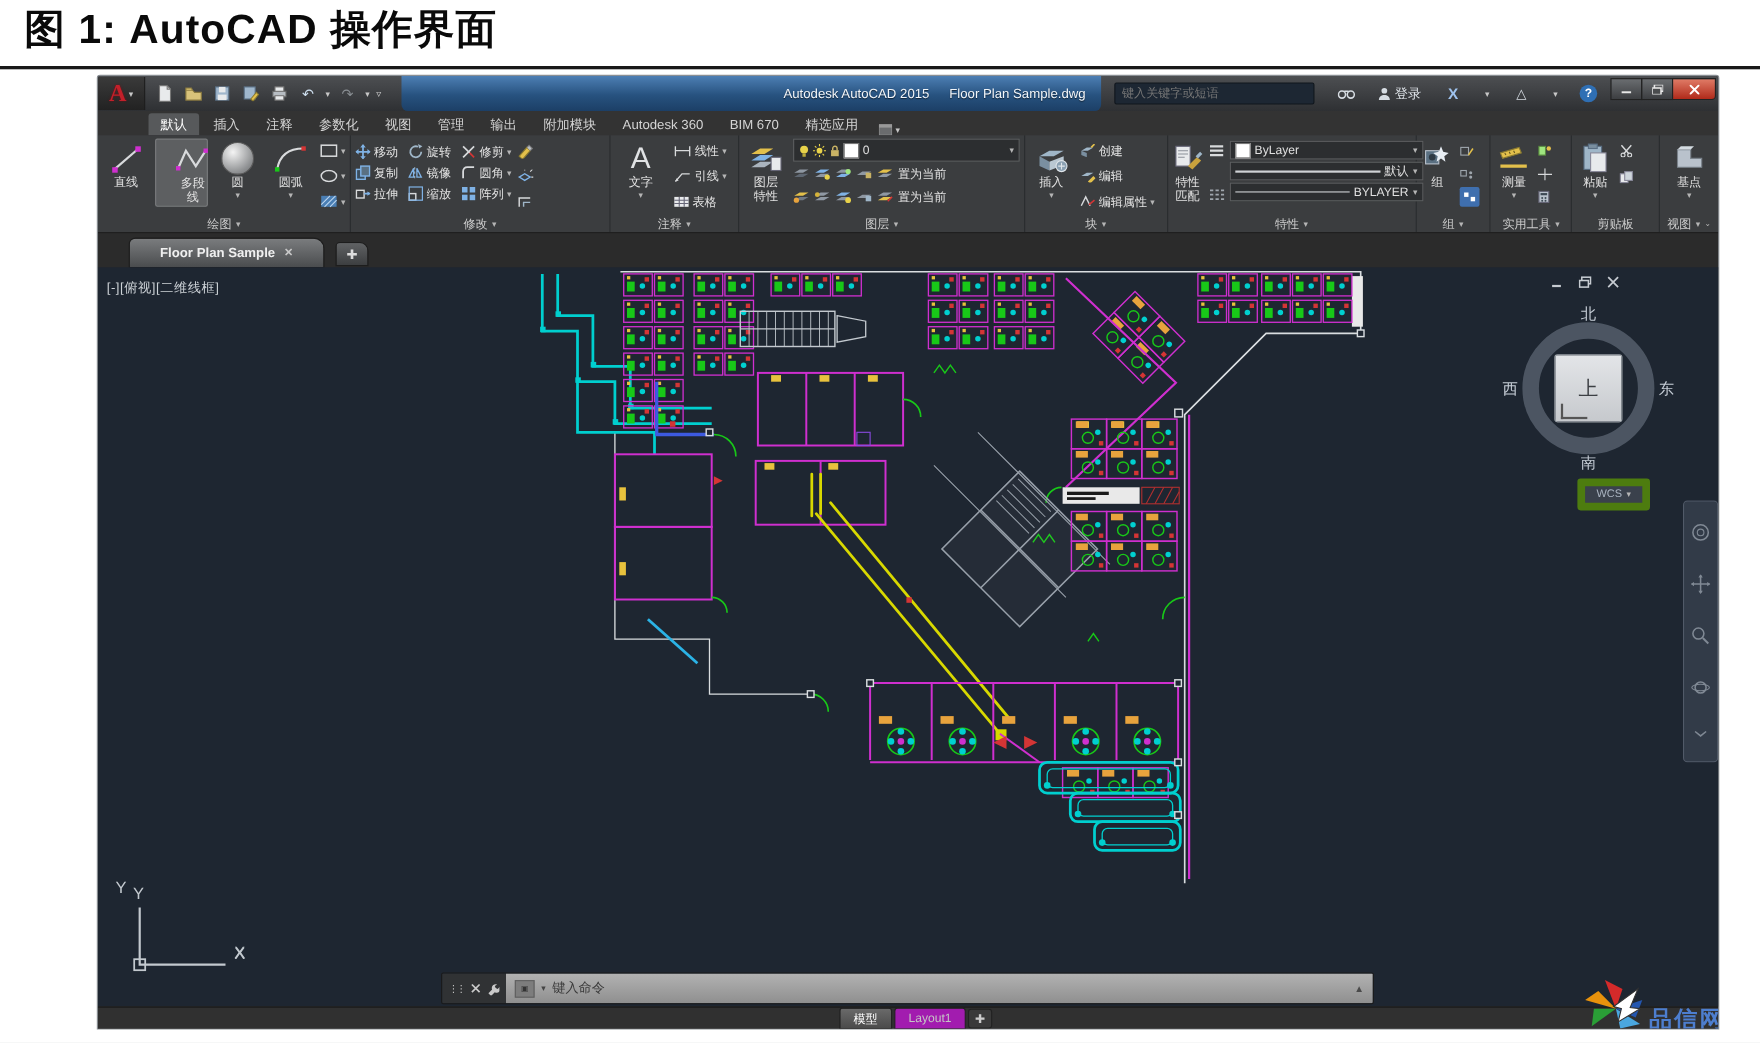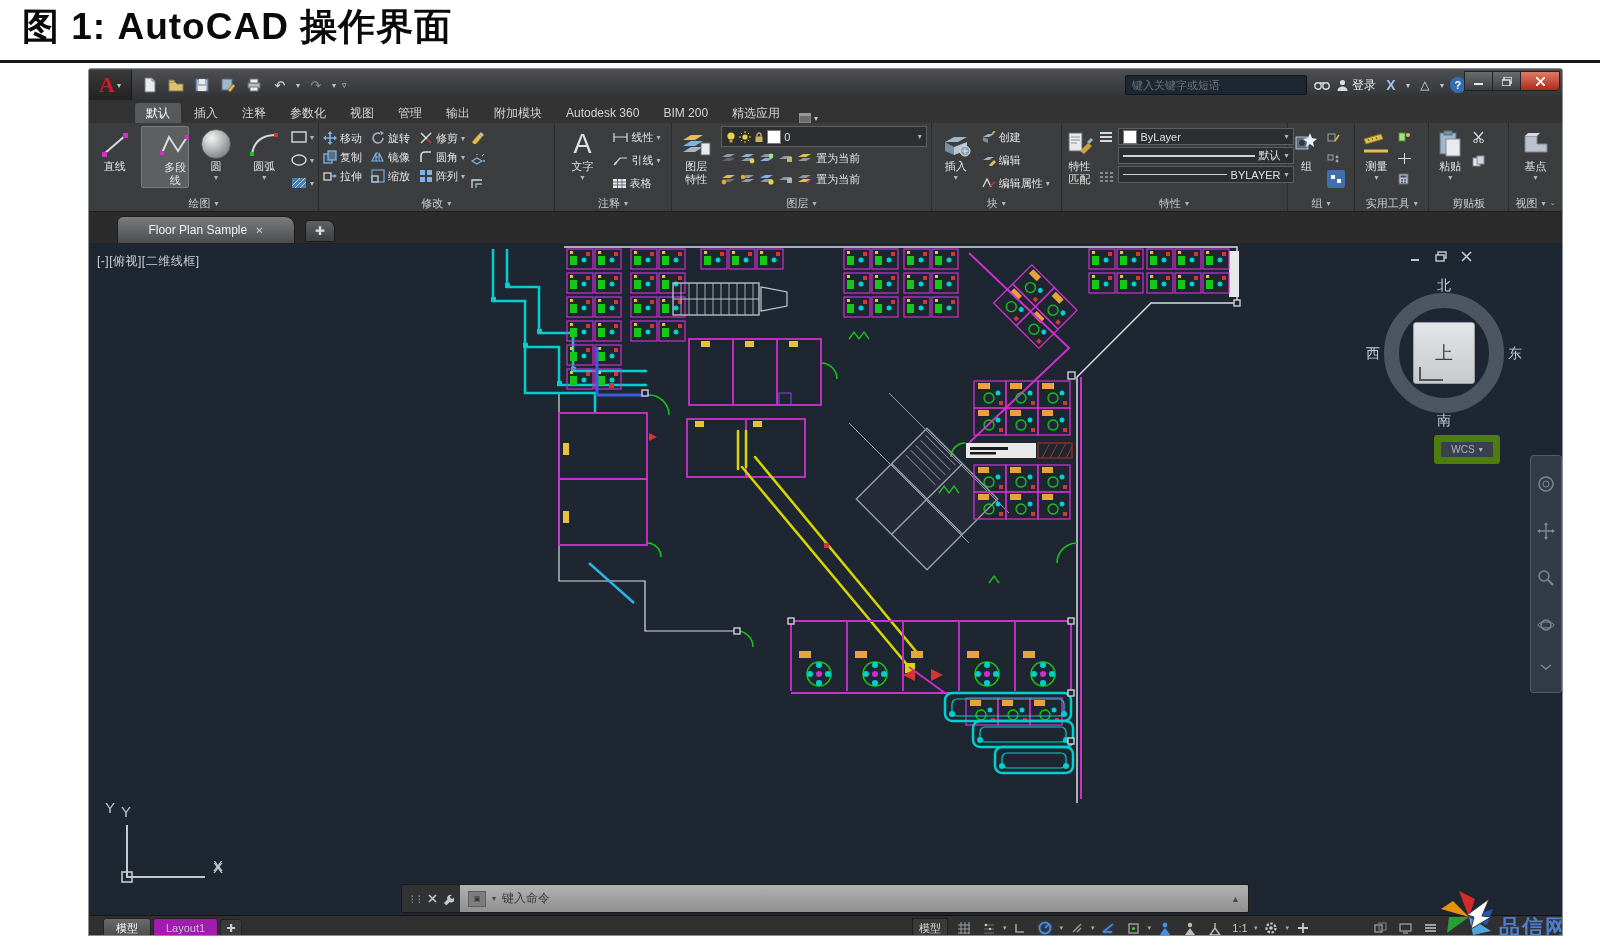--- a/index.html
+++ b/index.html
@@ -13,21 +13,21 @@
   
   .tbar{position:absolute;left:0;top:0;width:100%;height:32px;background:linear-gradient(#4d4f52,#2e3033);display:flex;align-items:center;}
   .applogo{width:42px;height:30px;display:flex;align-items:center;justify-content:center;gap:2px;background:linear-gradient(#3a3a3a,#222);border-right:1px solid #1c1c1c;}
   .appA{font-weight:800;font-size:22px;color:#c2202a;text-shadow:0 0 2px #7e0d14;font-family:"Liberation Serif",serif;}
   .qat{display:flex;align-items:center;gap:6px;padding:0 8px;}
   .qbtn{width:20px;height:20px;display:flex;align-items:center;justify-content:center;}
   .qbtn svg{display:block;}
   .tcaret{font-size:8px;color:#c8c8c8;}
   .bluebar{position:absolute;left:276px;top:0;width:636px;height:32px;background:linear-gradient(#4d7fb4,#27527f 55%,#1c3f66);display:flex;align-items:center;justify-content:flex-end;gap:18px;padding-right:14px;box-sizing:border-box;border-radius:0 0 6px 6px;}
   .ttl{color:#f2f6fa;font-size:12px;text-shadow:0 1px 1px #123;white-space:nowrap;}
-  .tright{position:absolute;right:86px;top:0;height:32px;display:flex;align-items:center;gap:6px;}
+  .tright{position:absolute;right:86px;top:0;height:32px;display:flex;align-items:center;gap:20px;}
   .searchbox{width:168px;height:18px;background:#1d2733;border:1px solid #10161d;border-radius:2px;color:#9aa7b5;font-size:11px;padding:0 6px;font-family:"Liberation Sans",sans-serif;}
   .ticon{width:18px;height:18px;display:flex;align-items:center;justify-content:center;color:#d6dce2;font-size:12px;}
   .signin{color:#e4e9ee;font-size:12px;display:flex;align-items:center;gap:4px;}
   .xlogo{color:#9fc3ee;font-weight:800;font-size:14px;}
   .helpq{width:16px;height:16px;border-radius:50%;background:#2f6fb4;color:#fff;font-size:11px;font-weight:700;display:flex;align-items:center;justify-content:center;}
   .winbtns{position:absolute;right:2px;top:2px;display:flex;}
   .wb{width:27px;height:18px;display:flex;align-items:center;justify-content:center;background:linear-gradient(#6a6d70,#3c3e41);border:1px solid #222;margin-left:-1px;}
   .wb.close{background:linear-gradient(#e07b66,#b02a1a);width:38px;border-radius:0 0 4px 0;}
 
   
@@ -54,21 +54,21 @@
   .ldd .sp{flex:1;}
   .lrow{display:flex;align-items:center;gap:4px;height:20px;font-size:11px;color:#e0e0e0;}
   .pdd{display:flex;align-items:center;gap:4px;background:#2c2e30;border:1px solid #5c5e60;height:17px;padding:0 4px;font-size:11px;color:#e0e0e0;margin-bottom:2px;width:176px;box-sizing:border-box;}
   .lnsample{flex:1;height:0;border-top:2px solid #cfd2d5;}
   .lnsample.thin{border-top:1px solid #cfd2d5;}
   .swatch{width:12px;height:12px;background:#fff;border:1px solid #777;}
   .bluesel{background:#3f6fae;border-radius:2px;}
 
   
   .ftabs{position:absolute;left:0;top:142px;width:100%;height:32px;background:#2b2b2b;border-top:1px solid #1f1f1f;}
-  .ftab{position:absolute;left:28px;top:4px;width:178px;height:28px;background:linear-gradient(#7a7c7e,#4a4c4e);border-radius:6px 10px 0 0;display:flex;align-items:center;justify-content:center;gap:8px;color:#f0f0f0;font-size:12px;border:1px solid #1d1d1d;box-sizing:border-box;}
+  .ftab{position:absolute;left:28px;top:4px;width:178px;height:28px;background:linear-gradient(#7a7c7e,#4a4c4e);border-radius:6px 10px 0 0;display:flex;align-items:center;justify-content:center;gap:8px;color:#f0f0f0;font-size:12px;border:1px solid #1d1d1d;box-sizing:border-box;font-weight:bold;}
   .ftab .fx{color:#c9c9c9;font-size:10px;}
   .fplus{position:absolute;left:216px;top:8px;width:30px;height:22px;background:linear-gradient(#606264,#3c3e40);border-radius:4px 8px 0 0;display:flex;align-items:center;justify-content:center;color:#ddd;font-size:12px;border:1px solid #1d1d1d;box-sizing:border-box;}
 
   
   .canvas{position:absolute;left:0;top:174px;width:1475px;height:672px;background:#1e2631;overflow:hidden;}
   .vplabel{position:absolute;left:8px;top:10px;color:#cdd2d7;font-size:12px;letter-spacing:.5px;}
   .dwb{position:absolute;top:8px;right:92px;display:flex;gap:14px;color:#c6cbd1;}
   .plan{position:absolute;left:0;top:0;width:1475px;height:672px;}
 
   
@@ -87,21 +87,21 @@
   .ucs{position:absolute;left:16px;top:562px;width:130px;height:96px;color:#c3c9cf;}
 
   
   .cmdbar{position:absolute;left:312px;top:641px;width:846px;height:27px;display:flex;align-items:stretch;border:1px solid #1a1a1a;border-radius:2px;overflow:hidden;}
   .cmdleft{width:58px;background:#303234;display:flex;align-items:center;justify-content:space-evenly;color:#c9c9c9;}
   .cmdinput{flex:1;background:linear-gradient(#b2b2b2,#8f8f8f);display:flex;align-items:center;gap:6px;padding:0 8px;color:#3a3a3a;font-size:12px;}
   .cmdico{width:16px;height:14px;border:1px solid #5f5f5f;background:#7d7d7d;display:flex;align-items:center;justify-content:center;font-size:7px;color:#333;}
   .cmdup{margin-left:auto;color:#4a4a4a;font-size:9px;}
 
   
-  .sbar{position:absolute;left:0;top:846px;width:100%;height:22px;background:#303030;border-top:1px solid #151515;display:flex;align-items:flex-end;}
+  .sbar{position:absolute;left:0;top:846px;width:100%;height:22px;background:#303030;border-top:1px solid #151515;display:flex;align-items:center;flex-direction:column;}
   .ltabs{display:flex;align-items:center;gap:2px;padding-left:14px;}
   .ltab{height:18px;padding:0 12px;display:flex;align-items:center;font-size:11px;color:#c4c4c4;background:#a21caf;border:1px solid #222;border-radius:3px 3px 0 0;}
   .ltab.active{background:linear-gradient(#6a6a6a,#4a4a4a);color:#fff;}
   .lplus{width:20px;height:16px;display:flex;align-items:center;justify-content:center;background:#3a3a3a;border:1px solid #222;border-radius:3px;color:#ccc;font-size:11px;}
   .sright{margin-left:auto;display:flex;align-items:center;gap:1px;padding-right:120px;}
   .si{min-width:20px;height:20px;display:flex;align-items:center;justify-content:center;color:#c9c9c9;font-size:11px;padding:0 2px;}
   .si.blue svg{filter:drop-shadow(0 0 1px #2d6fd1);}
   .scv{font-size:7px;color:#aaa;padding:0 1px;}
   .smodel{font-size:11px;color:#ddd;padding:0 6px;border:1px solid #1f1f1f;background:#3a3a3a;height:18px;display:flex;align-items:center;margin-right:3px;}
 
@@ -157,20 +157,24 @@
         </span>
       <span class="qbtn">
           <span style="color:#cfe0f0;font-size:13px;">↶</span>
         </span>
         <span class="tcaret">▾</span>
       <span class="qbtn">
           <span style="color:#8a8f94;font-size:13px;">↷</span>
         </span>
         <span class="tcaret">▾</span>
       <span class="tcaret" style="font-size:9px;">▿</span>
+    </div>
+    <div class="bluebar">
+      <span class="ttl">Autodesk AutoCAD 2015</span>
+      <span class="ttl">Floor Plan Sample.dwg</span>
     </div>
     <div class="tright">
       <input class="searchbox" readonly="" placeholder="键入关键字或短语" style="">
       <span class="ticon">
           <svg width="16" height="12">
             <circle cx="4" cy="7" r="3.2" fill="none" stroke="#d6dce2" stroke-width="1.4"></circle>
             <circle cx="12" cy="7" r="3.2" fill="none" stroke="#d6dce2" stroke-width="1.4"></circle>
             <path d="M6 4h4" stroke="#d6dce2" stroke-width="1.4"></path>
           </svg>
         </span>
@@ -211,21 +215,21 @@
   <div class="rtabs">
     <span class="rtab active">默认</span>
     <span class="rtab">插入</span>
     <span class="rtab">注释</span>
     <span class="rtab">参数化</span>
     <span class="rtab">视图</span>
     <span class="rtab">管理</span>
     <span class="rtab">输出</span>
     <span class="rtab">附加模块</span>
     <span class="rtab">Autodesk 360</span>
-    <span class="rtab">BIM 200</span>
+    <span class="rtab">BIM 670</span>
     <span class="rtab">精选应用</span>
     <span class="rtab-end">
         <svg width="12" height="10">
           <rect x="0" y="0" width="12" height="10" fill="#6a6c6e" stroke="#999"></rect>
           <rect x="0" y="0" width="12" height="3" fill="#999"></rect>
         </svg>
         <span class="tcaret">▾</span>
       </span>
   </div>
 

